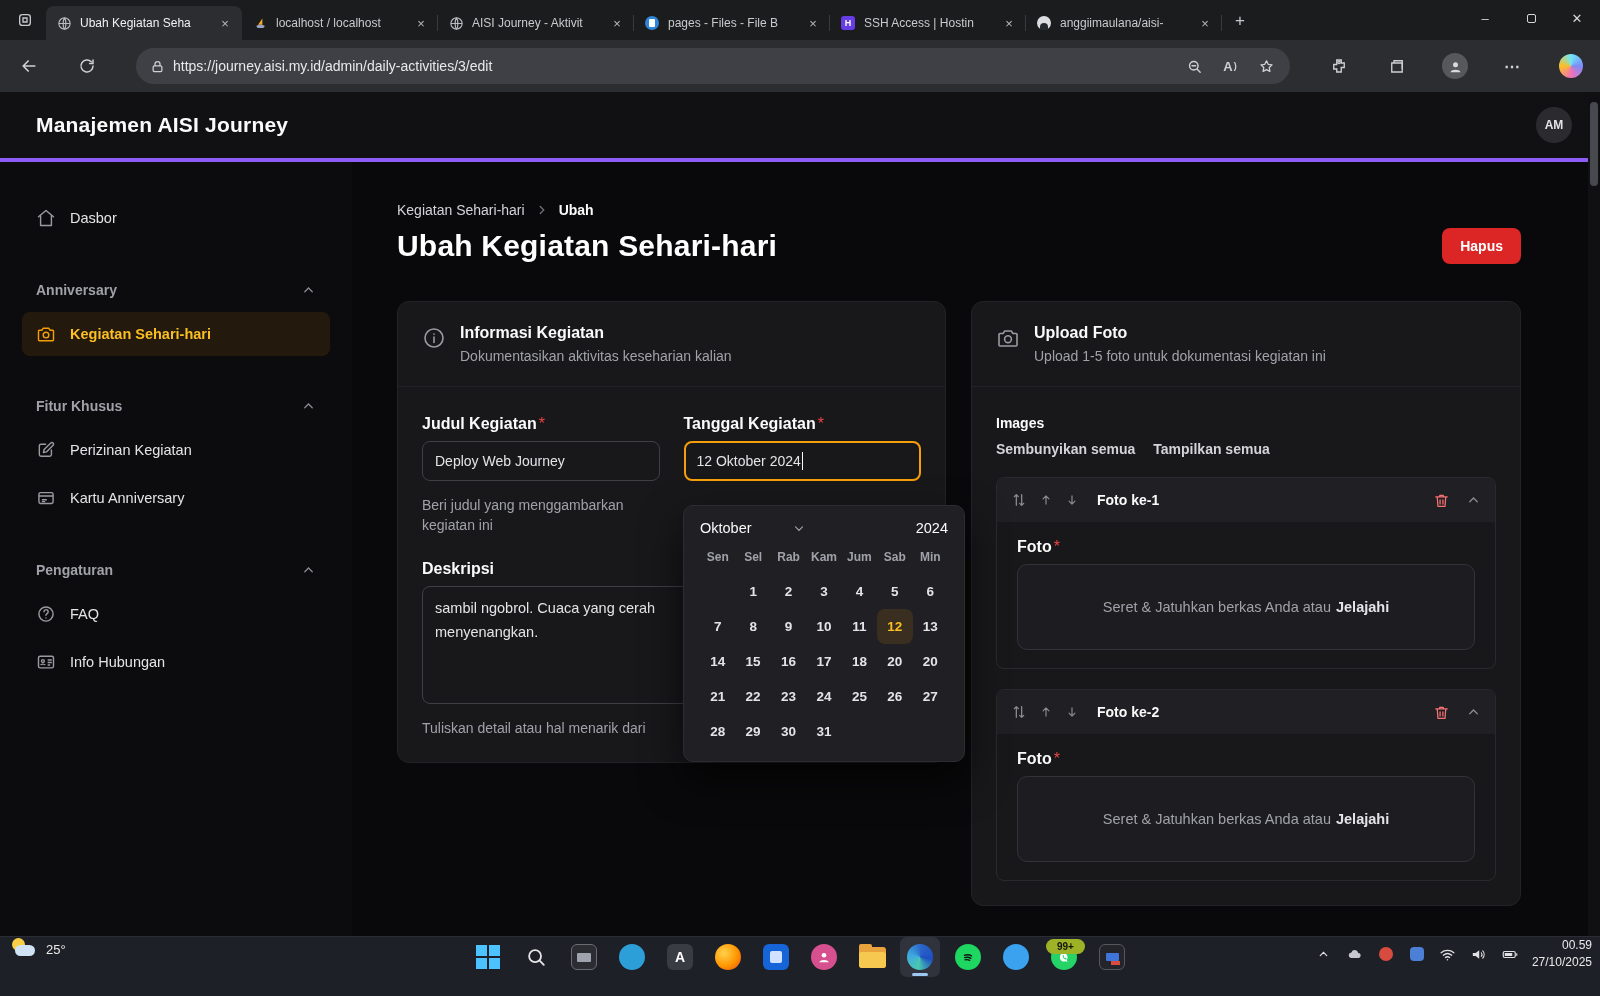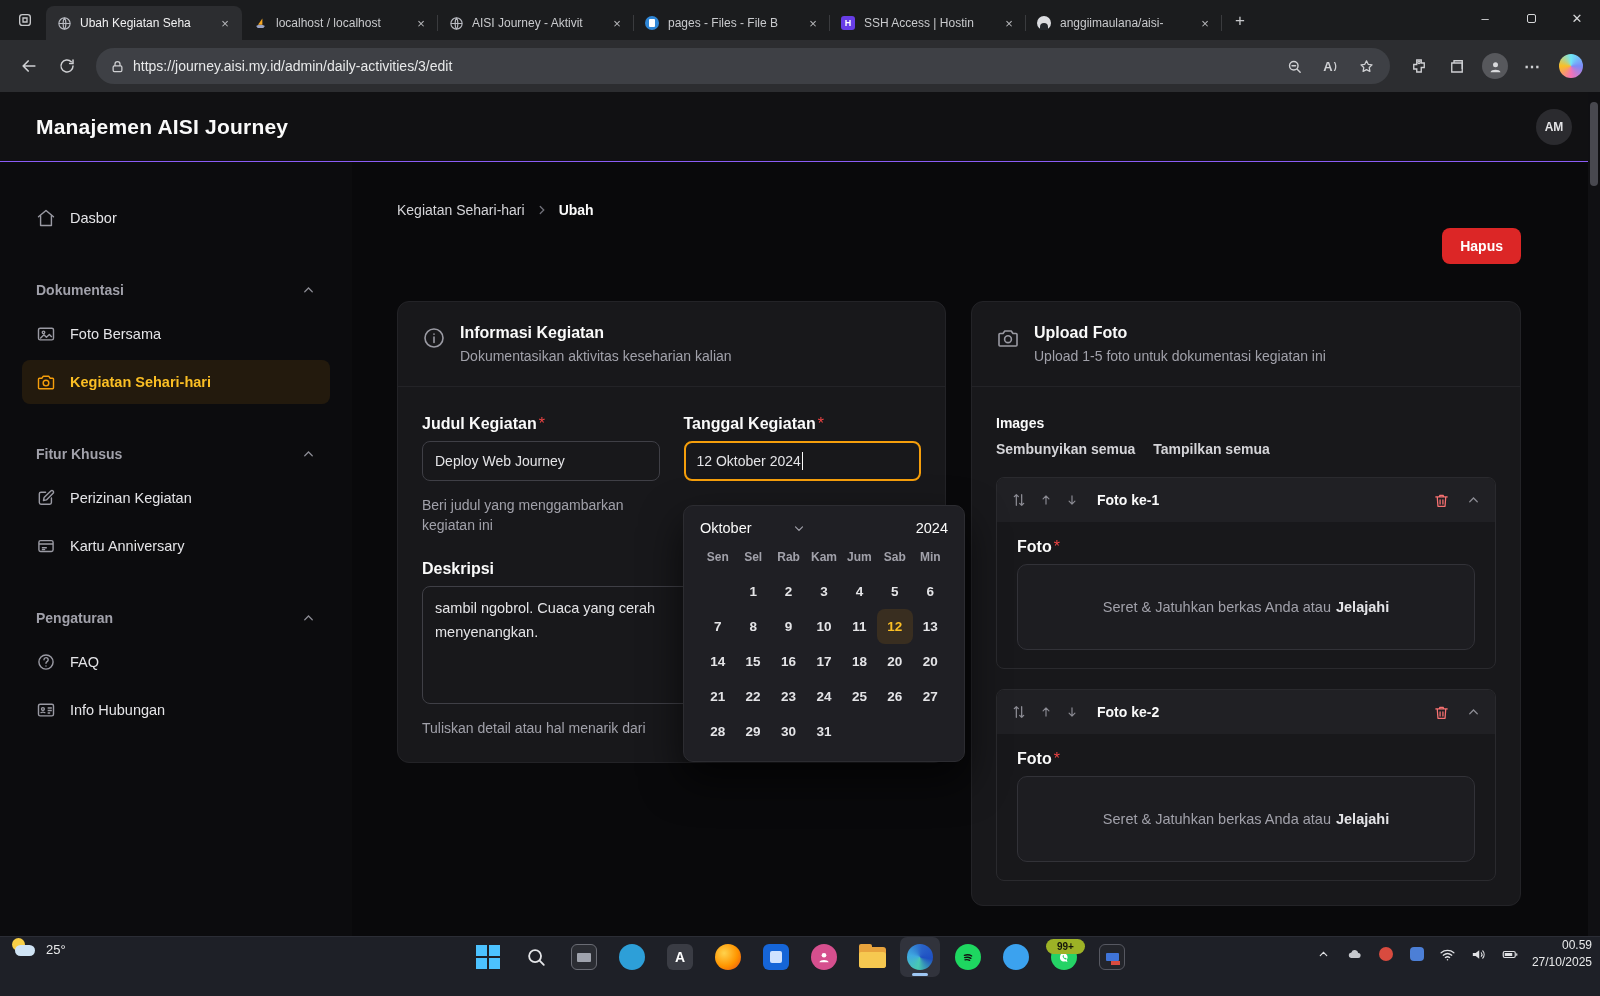--- a/index.html
+++ b/index.html
@@ -22,34 +22,34 @@
   .fav-sq { width:14px; height:14px; border-radius:3px; display:flex; align-items:center; justify-content:center;
     font-size:9px; font-weight:bold; color:#fff; }
   .fav-circle { width:14px; height:14px; border-radius:50%; }
   .new-tab { width:28px; height:28px; margin:0 0 5px 4px; border-radius:6px; color:#c7c8cb;
     display:flex; align-items:center; justify-content:center; font-size:17px; }
   .win-controls { margin-left:auto; display:flex; align-self:flex-start; }
   .win-btn { width:46px; height:36px; display:flex; align-items:center; justify-content:center; color:#d6d7d9; font-size:13px; }
   .max-glyph { width:9px; height:9px; border:1.3px solid #d6d7d9; border-radius:2px; }
 
   .toolbar { position:absolute; top:40px; left:0; right:0; height:52px; background:#2c2d30;
-    display:flex; align-items:center; padding:0 12px; gap:4px; }
+    display:flex; align-items:center; padding:0 12px; gap:24px; }
   .tool-btn { width:34px; height:34px; border-radius:6px; display:flex; align-items:center; justify-content:center; color:#cfd0d3; }
   .omnibox { flex:1; height:36px; margin:0 8px; background:#3e4045; border-radius:18px;
     display:flex; align-items:center; padding:0 10px 0 14px; gap:8px; }
   .omni-url { flex:1; color:#e8e9ea; font-size:14px; white-space:nowrap; overflow:hidden; }
   .omni-ic { width:28px; height:28px; border-radius:6px; display:flex; align-items:center; justify-content:center; color:#cfd0d3; }
   .read-aloud { font-size:13px; font-weight:bold; color:#cfd0d3; }
   .profile-dot { width:26px; height:26px; border-radius:50%; background:#57585c; display:flex; align-items:center; justify-content:center; color:#d9dadc; }
   .copilot { width:24px; height:24px; border-radius:50%;
     background:conic-gradient(#6ee7f7,#7c8cf8,#f472b6,#fbbf24,#6ee7f7); }
 
   
   .topbar { position:absolute; top:92px; left:0; right:0; height:70px; background:#111113;
-    border-bottom:1px solid #8b5cf6; display:flex; align-items:center; padding:0 28px 0 36px; }
+    border-bottom:4px solid #8b5cf6; display:flex; align-items:center; padding:0 28px 0 36px; }
   .app-title { color:#fafafa; font-size:21px; font-weight:bold; letter-spacing:.2px; }
   .avatar { margin-left:auto; width:36px; height:36px; border-radius:50%; background:#2b2b2f;
     color:#e4e4e7; font-size:12px; font-weight:bold; display:flex; align-items:center; justify-content:center; }
 
   
   .sidebar { position:absolute; top:162px; left:0; width:352px; bottom:60px; background:#0c0c0e; padding-top:34px; }
   .side-item { height:44px; margin:0 22px; border-radius:8px; display:flex; align-items:center; gap:14px;
     padding:0 14px; color:#e4e4e7; font-size:14.5px; font-weight:500; }
   .side-item .ic { color:#9a9aa3; display:flex; }
   .side-item.active { background:rgba(245,158,11,0.10); color:#fbbf24; font-weight:600; }
@@ -305,38 +305,28 @@
     <span class="ic">
       <svg width="20" height="20" viewBox="0 0 24 24" fill="none" stroke="currentColor" stroke-width="1.7" stroke-linecap="round" stroke-linejoin="round">
           <path d="M3 10.5 12 3l9 7.5"></path>
           <path d="M5.5 9.2V21h13V9.2"></path>
         </svg>
     </span>
     <span>Dasbor</span>
   </div>
 
   <div class="group-label">
-    <span>Dokumentasi</span>
+    <span>Anniversary</span>
     <span class="chev">
       <svg width="15" height="15" viewBox="0 0 24 24" fill="none" stroke="currentColor" stroke-width="2" stroke-linecap="round">
           <path d="M6 14l6-6 6 6"></path>
         </svg>
     </span>
   </div>
   <div class="group-items">
-    <div class="side-item">
-      <span class="ic">
-        <svg width="20" height="20" viewBox="0 0 24 24" fill="none" stroke="currentColor" stroke-width="1.7" stroke-linejoin="round">
-            <rect x="3" y="5" width="18" height="14" rx="2"></rect>
-            <circle cx="9" cy="10" r="1.5"></circle>
-            <path d="M5 17.5l4.5-4.5 3 3 3.5-3.5 3 3"></path>
-          </svg>
-      </span>
-      <span>Foto Bersama</span>
-    </div>
     <div class="side-item active">
       <span class="ic">
         <svg width="20" height="20" viewBox="0 0 24 24" fill="none" stroke="currentColor" stroke-width="1.7" stroke-linejoin="round">
             <path d="M4 7.5h3L8.8 5h6.4L17 7.5h3a1 1 0 0 1 1 1V19a1 1 0 0 1-1 1H4a1 1 0 0 1-1-1V8.5a1 1 0 0 1 1-1z"></path>
             <circle cx="12" cy="13.2" r="3.4"></circle>
           </svg>
       </span>
       <span>Kegiatan Sehari-hari</span>
     </div>
   </div>
@@ -407,20 +397,21 @@
     <span class="crumb">Kegiatan Sehari-hari</span>
     <span class="crumb-sep">
       <svg width="14" height="14" viewBox="0 0 24 24" fill="none" stroke="currentColor" stroke-width="2.2" stroke-linecap="round">
           <path d="M9 6l6 6-6 6"></path>
         </svg>
     </span>
     <span class="crumb-current">Ubah</span>
   </div>
 
   <div class="title-row">
+    <h1 class="page-title">Ubah Kegiatan Sehari-hari</h1>
     <button class="btn-danger">Hapus</button>
   </div>
 
   <div class="cards">
 
     <div class="card">
       <div class="card-head">
         <span class="ic">
           <svg width="24" height="24" viewBox="0 0 24 24" fill="none" stroke="currentColor" stroke-width="1.6" stroke-linecap="round">
               <circle cx="12" cy="12" r="9"></circle>

